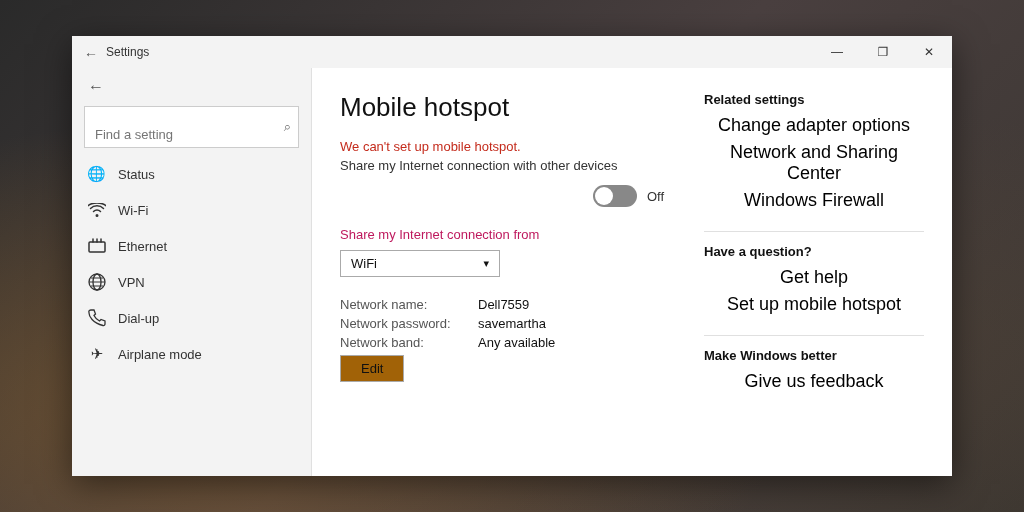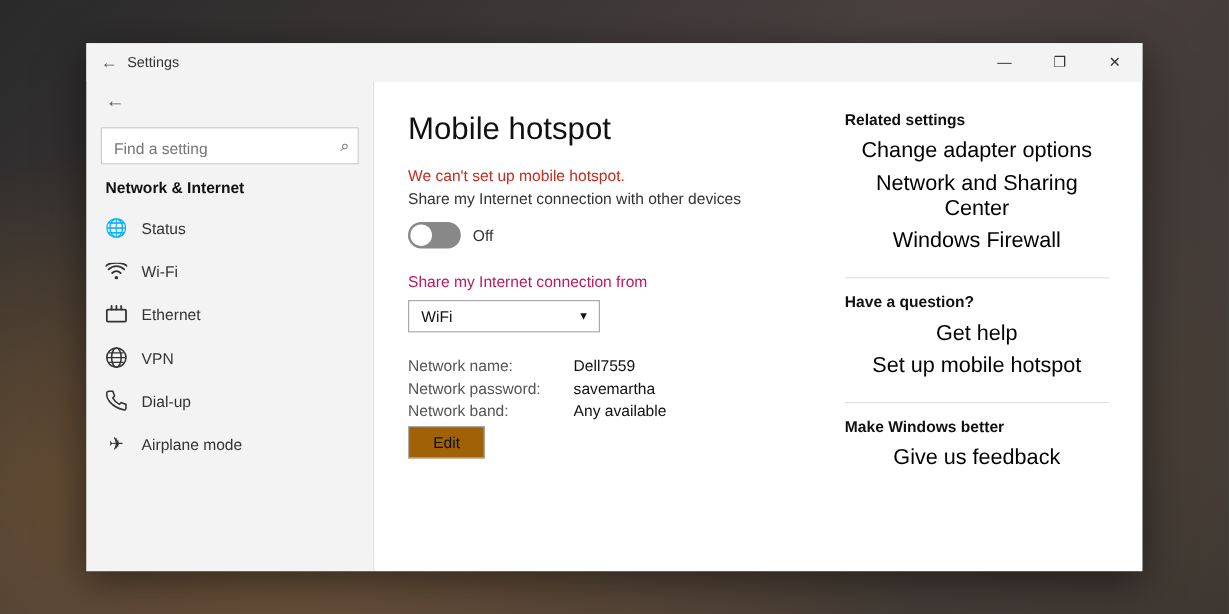--- a/index.html
+++ b/index.html
@@ -84,21 +84,21 @@
       padding: 8px 16px;
       cursor: pointer;
       gap: 8px;
     }
     .sidebar-search {
       margin: 4px 12px 8px 12px;
       position: relative;
     }
     .sidebar-search input {
       width: 100%;
-      padding: 9px 30px 5px 10px;
+      padding: 20px 30px 5px 10px;
       border: 1px solid #ccc;
       background: white;
       font-size: 13px;
       outline: none;
     }
     .sidebar-search-icon {
       position: absolute;
       right: 8px;
       top: 50%;
       transform: translateY(-50%);
@@ -159,20 +159,21 @@
     .share-desc {
       font-size: 13px;
       color: #333;
       margin-bottom: 12px;
     }
     .toggle-row {
       display: flex;
       align-items: center;
       gap: 10px;
       margin-bottom: 20px;
+      justify-content: flex-end;
     }
     .toggle {
       width: 44px;
       height: 22px;
       background: #888;
       border-radius: 11px;
       position: relative;
       cursor: pointer;
     }
     .toggle-thumb {
@@ -277,21 +278,20 @@
     <div class="sidebar">
       <div class="sidebar-back">
         <span style="font-size:16px;color:#555;">←</span>
       </div>
 
       <div class="sidebar-search">
         <input type="text" placeholder="Find a setting" style="">
         <span class="sidebar-search-icon">⌕</span>
       </div>
 
-      <div class="sidebar-section-title">Network &amp; Internet</div>
 
       <div class="sidebar-item">
         <span class="sidebar-icon">🌐</span>
         <span>Status</span>
       </div>
       <div class="sidebar-item">
         <span class="sidebar-icon">
           <svg width="18" height="14" viewBox="0 0 18 14" fill="none">
             <path d="M9 11a1.5 1.5 0 110 3 1.5 1.5 0 010-3z" fill="#333"></path>
             <path d="M5.5 8.5C6.6 7.4 7.7 6.9 9 6.9s2.4.5 3.5 1.6" stroke="#333" stroke-width="1.5" fill="none" stroke-linecap="round"></path>

